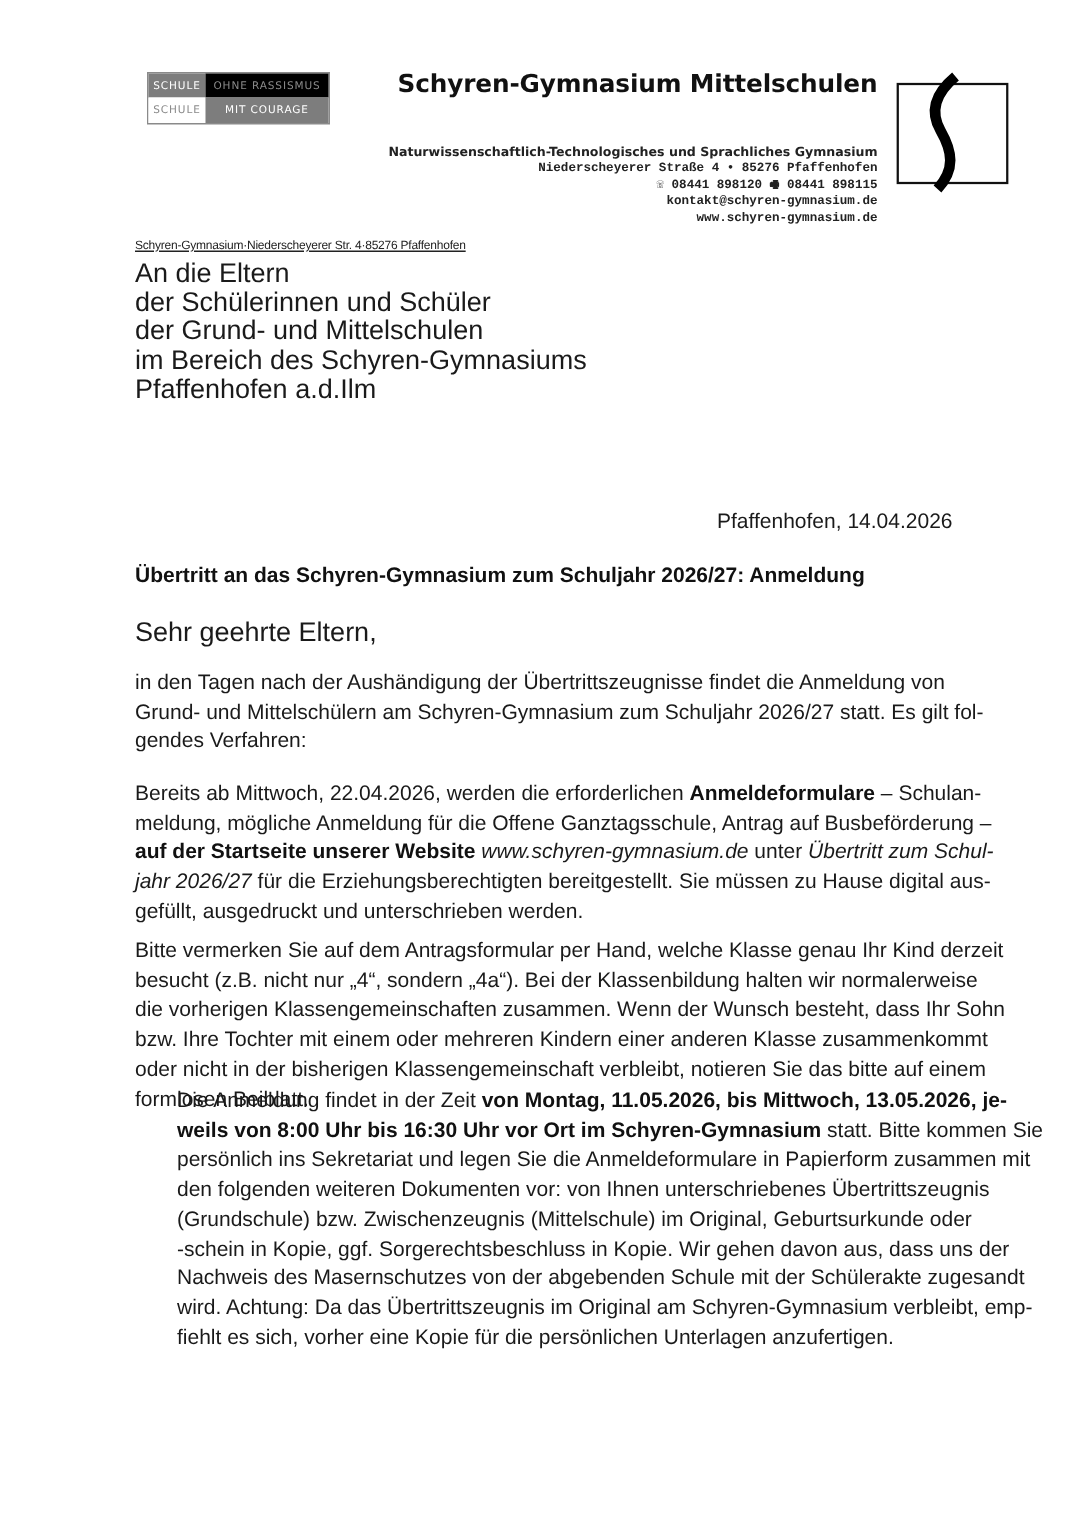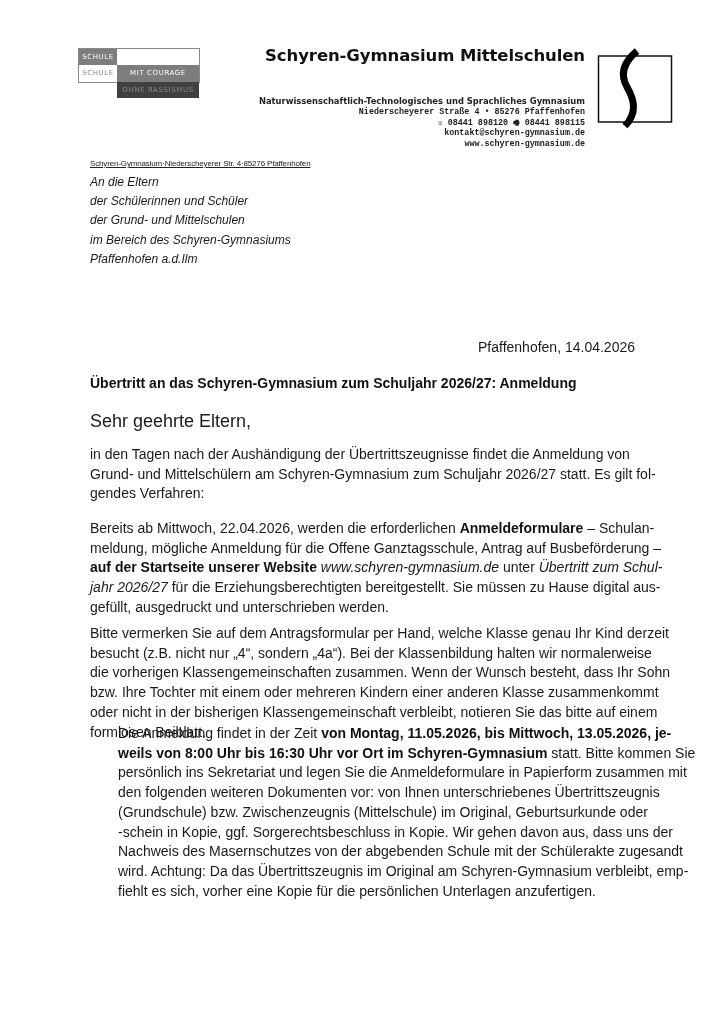--- a/index.html
+++ b/index.html
@@ -1,42 +1,42 @@
 <!DOCTYPE html>
 <html><head>
   <meta charset="utf-8">
   <style>
     html, body { margin: 0; padding: 0; background: #ffffff; }
     body { width: 724px; height: 1024px; position: relative; overflow: hidden;
       font-family: "Liberation Sans", sans-serif; color: #1a1a1a; }
     .abs { position: absolute; }
 
     
-    .badge { left: 78px; top: 48px; width: 120px; height: 33px; border: 1px solid #8a8a8a; }
+    .badge { left: 98px; top: 48px; width: 120px; height: 33px; border: 1px solid #8a8a8a; }
     .badge .cell { position: absolute; height: 16px; line-height: 16px; font-size: 7px;
       letter-spacing: 0.6px; font-family: "DejaVu Sans", sans-serif; text-align: center; }
     .badge .c1 { left: 0; top: 0; width: 38px; background: #7d7d7d; color: #ffffff; }
-    .badge .c2 { left: 38px; top: 0; width: 82px; background: #404040; color: #8a8a8a; margin-top: 33px; }
+    .badge .c2 { left: 38px; top: 0; width: 82px; background: #000000; color: #8a8a8a; }
     .badge .c3 { left: 0; top: 16px; width: 38px; background: #ffffff; color: #8a8a8a; height: 17px; }
     .badge .c4 { left: 38px; top: 16px; width: 82px; background: #7d7d7d; color: #ffffff; height: 17px; }
 
     
     .lh { right: 139px; top: 46px; text-align: right; font-family: "DejaVu Sans", sans-serif; }
     .lh .name { font-size: 16.5px; font-weight: bold; color: #111; line-height: 20px; letter-spacing: -0.1px; }
     .lh .sub { font-size: 8.4px; font-weight: bold; color: #222; line-height: 10.8px; margin-top: 30px; }
     .lh .sub-plain { font-size: 8.4px; color: #222; line-height: 10.8px; font-weight: bold; font-family: Liberation Mono, monospace; }
 
     
     .slogo { left: 597px; top: 47px; width: 76px; height: 83px; }
 
     
     .sender { left: 90px; top: 159px; font-size: 8px; color: #222; text-decoration: underline; letter-spacing: -0.15px; }
 
     
-    .address { left: 90px; top: 173px; font-size: 12px; line-height: 19.2px; color: #1a1a1a; font-style: italic; }
+    .address { left: 90px; top: 173px; font-size: 18px; line-height: 19.2px; color: #1a1a1a; }
     .address div { white-space: nowrap; }
 
     .dateline { right: 89px; top: 339px; font-size: 14px; color: #1a1a1a; }
 
     .subject { left: 90px; top: 375px; font-size: 14px; font-weight: bold; color: #111; white-space: nowrap; }
     .salutation { left: 90px; top: 411px; font-size: 18px; color: #1a1a1a; }
 
     .para { left: 90px; width: 548px; font-size: 14px; line-height: 19.7px; color: #1a1a1a; }
     .para .line { white-space: nowrap; display: block; }
     .para b { font-weight: bold; color: #111; }

